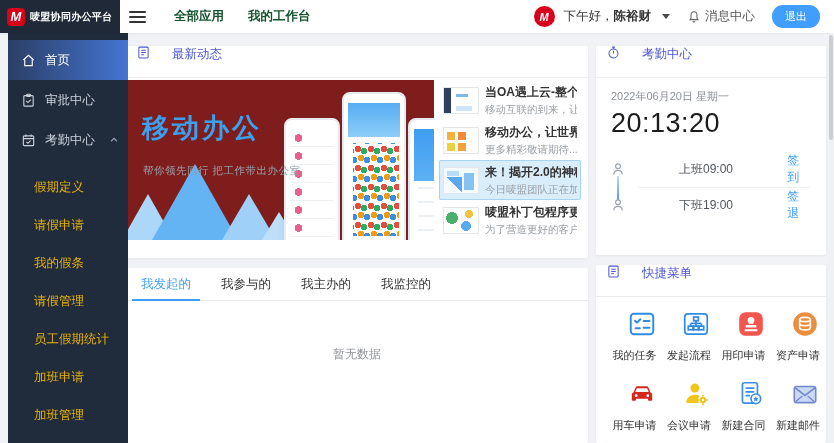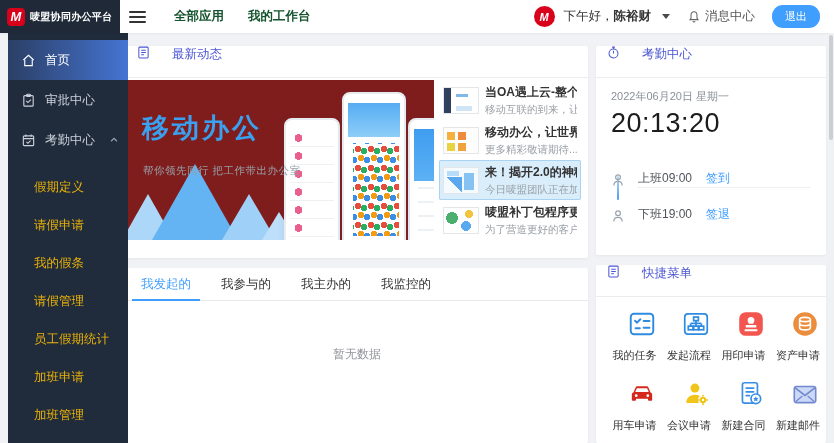--- a/index.html
+++ b/index.html
@@ -98,21 +98,21 @@
   .tab.active::after { content:""; position:absolute; left:6px; right:6px; bottom:-1px; height:2px; background:#409eff; }
   .empty-text { text-align:center; padding-top:45px; color:#909399; font-size:12px; }
 
   
   .att-card { height:209px; overflow:hidden; }
   .att-body { padding:11px 15px 0; }
   .att-date { font-size:11px; color:#8b9097; }
   .att-time { font-size:27px; color:#1c1c1c; margin-top:4px; letter-spacing:.5px; }
   .att-rows { margin-top:12px; position:relative; }
   .att-line { position:absolute; left:6px; top:25px; width:2px; height:24px; background:linear-gradient(#bcd9f7,#4d9ef0); border-radius:1px; }
-  .att-row { display:flex; align-items:flex-end; height:36px; position:relative; }
+  .att-row { display:flex; align-items:center; height:36px; position:relative;gap:41px; }
   .att-row + .att-row::before { content:""; position:absolute; left:26px; right:0; top:0; height:1px; background:#f1f1f1; }
   .att-person { color:#9aa3ad; margin-right:13px; display:flex; }
   .att-label { font-size:12px; color:#50545a; width:68px; }
   .att-action { font-size:12px; color:#409eff; cursor:pointer; }
 
   
   .quick-card { flex:1; overflow:hidden; }
   .qgrid { display:grid; grid-template-columns:repeat(4,1fr); padding:12px 6px 0; row-gap:16px; }
   .qitem { display:flex; flex-direction:column; align-items:flex-end; gap:9px; cursor:pointer; }
   .qlabel { font-size:11px; color:#333; white-space:nowrap; }

